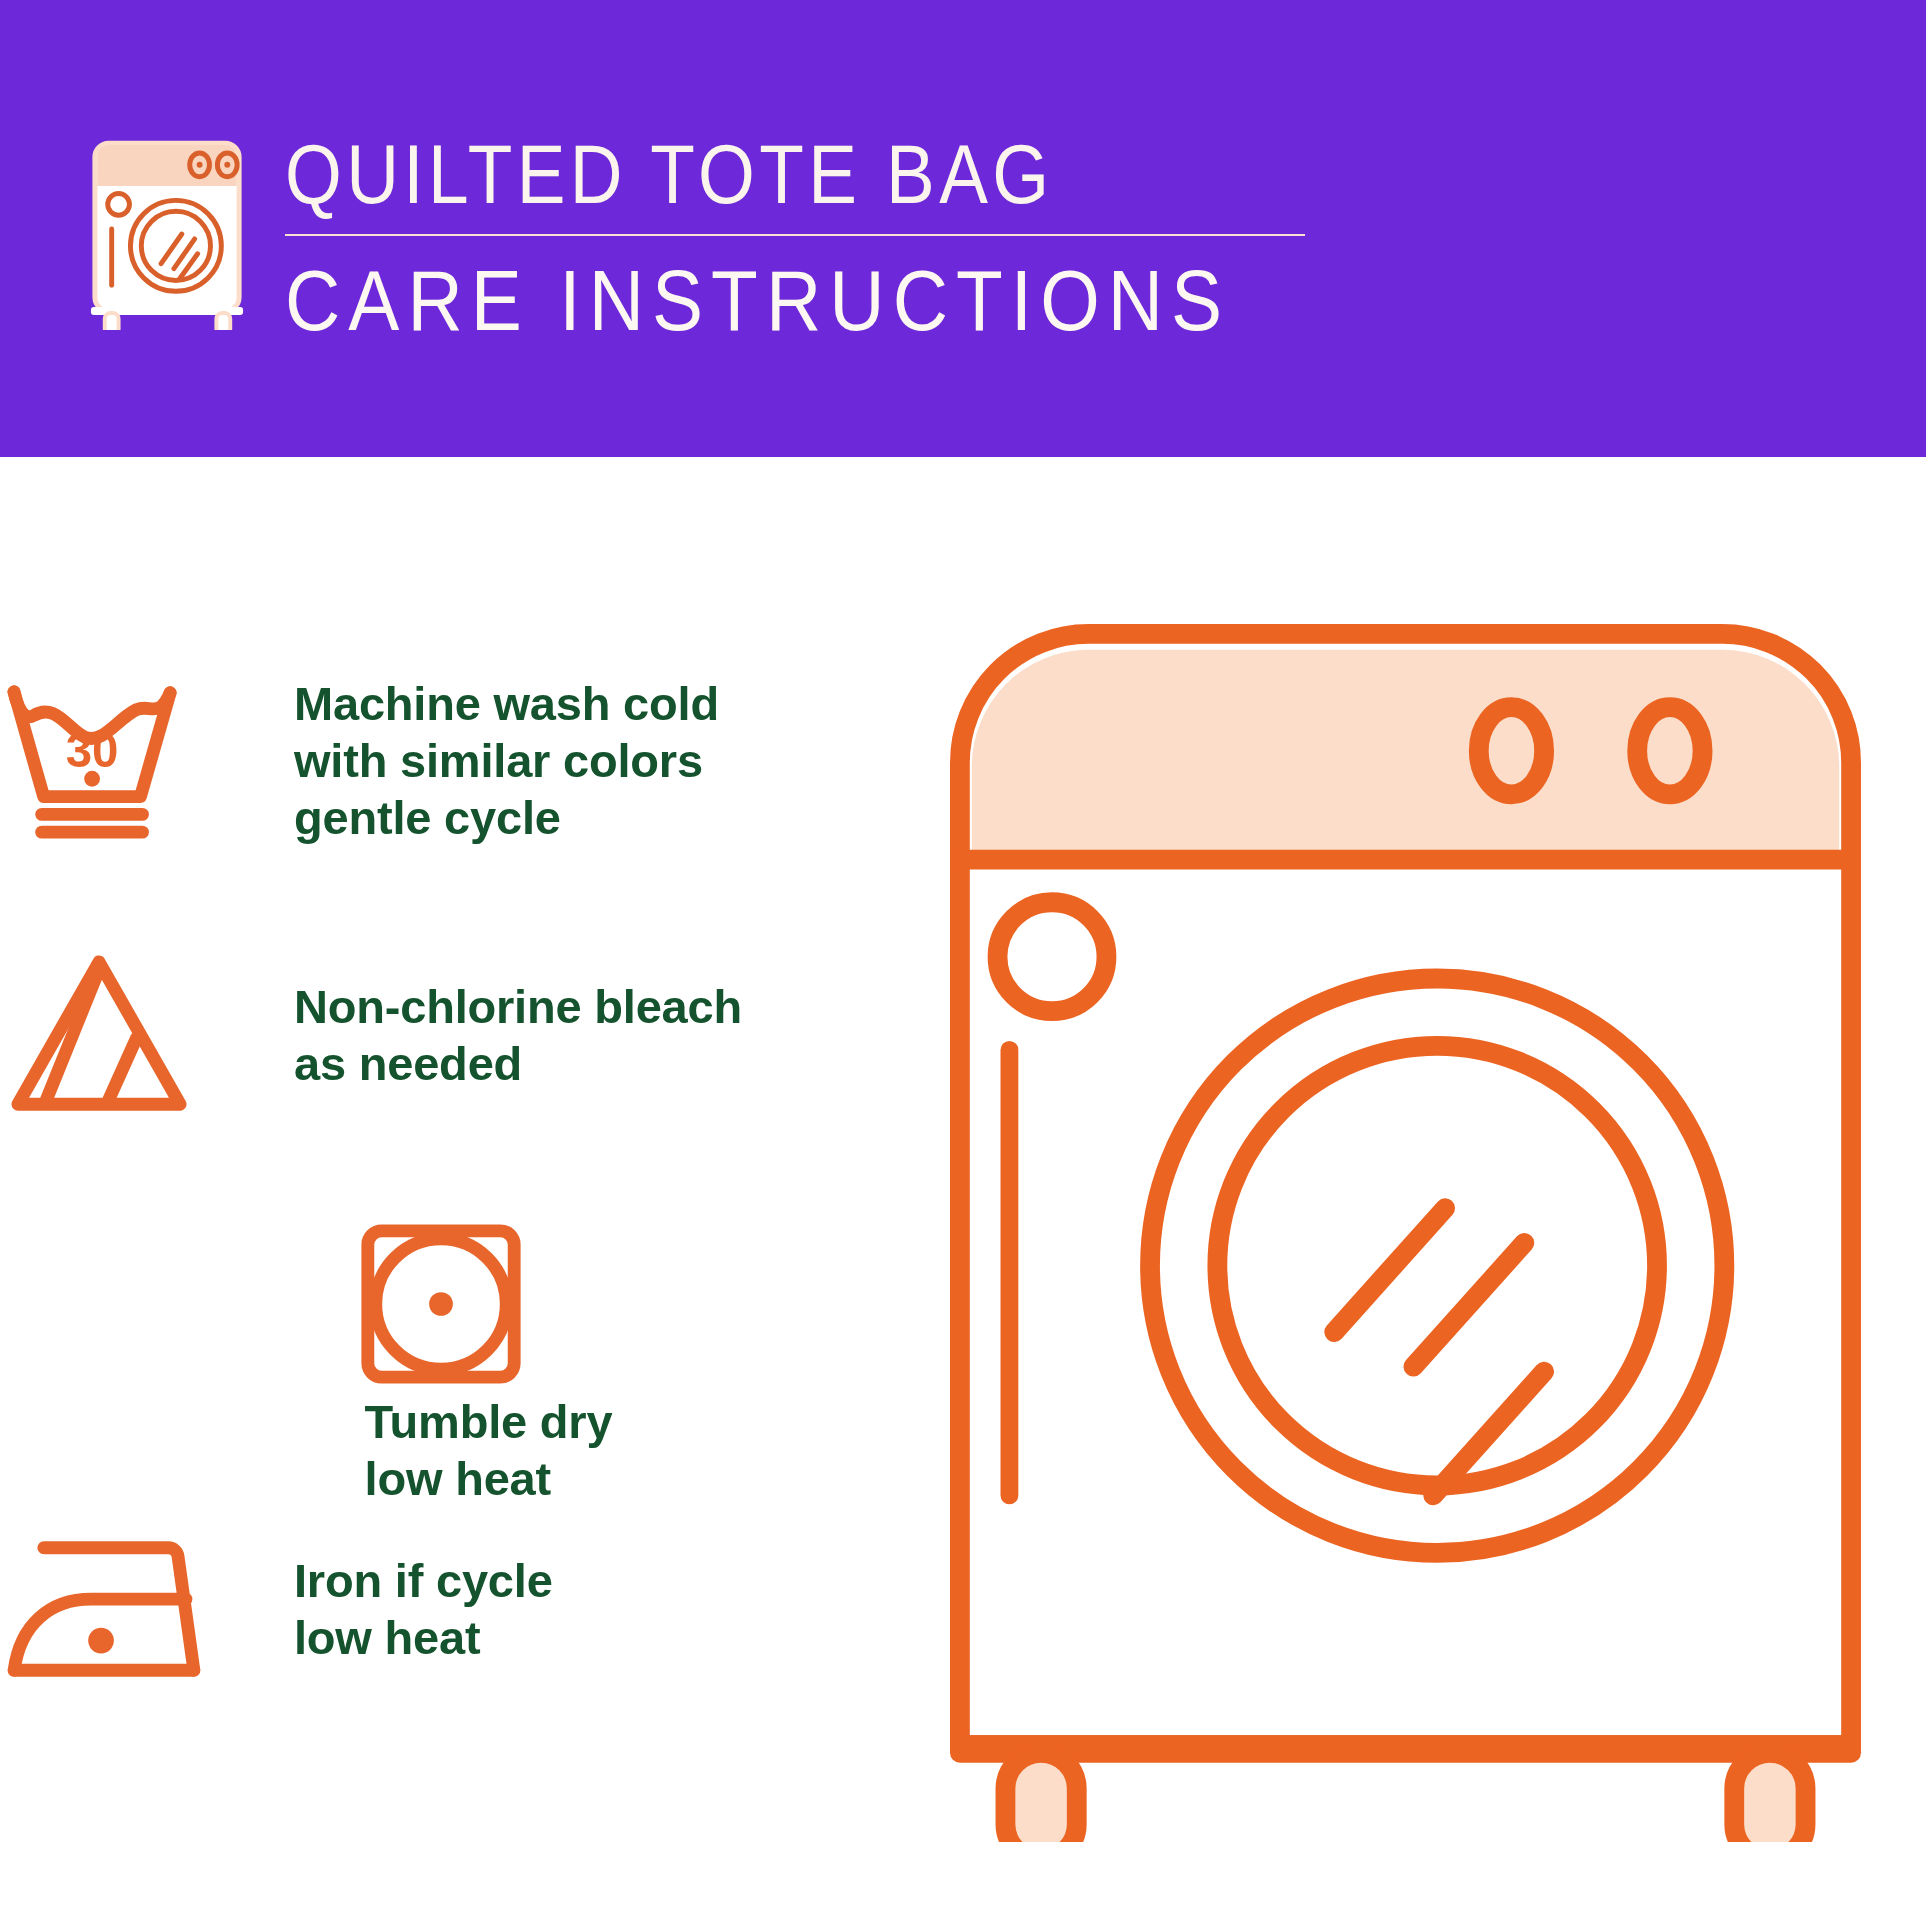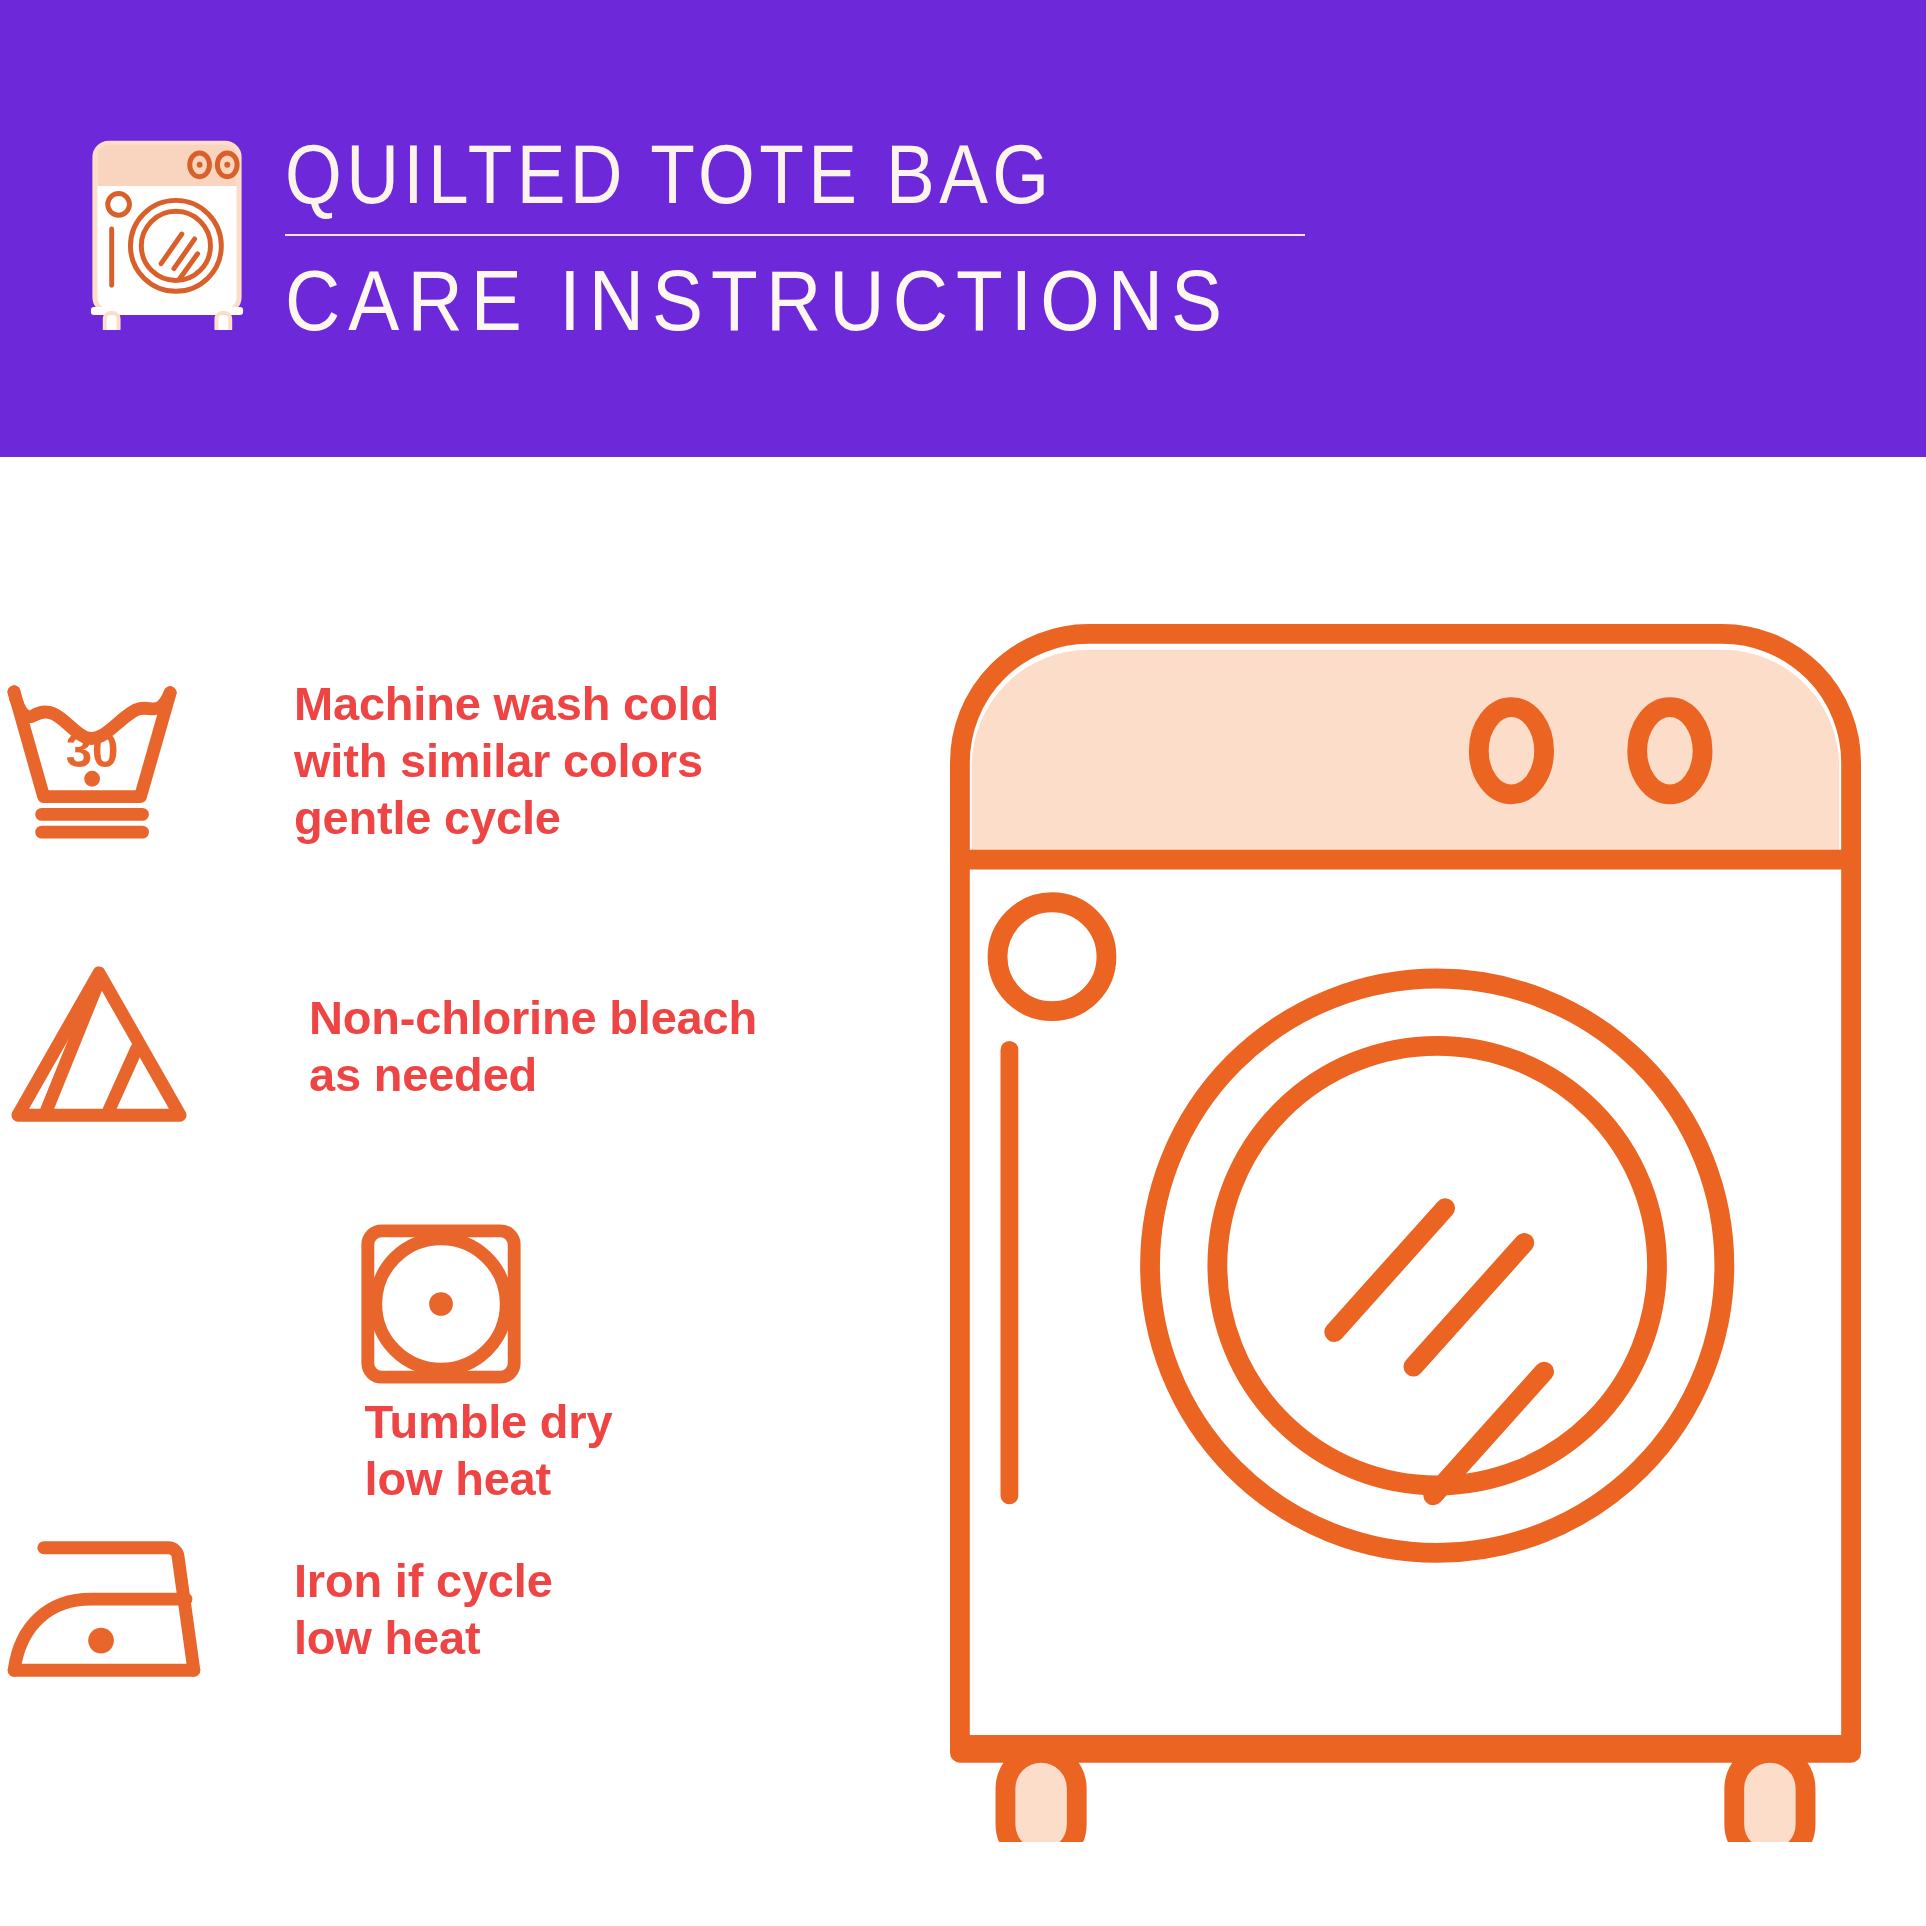--- a/index.html
+++ b/index.html
@@ -89,39 +89,39 @@
 
   .care-row {
     position: absolute;
     left: 0;
     width: 931px;
     display: flex;
     align-items: center;
   }
 
   .care-row.r0 { top: 22px;  height: 208px; }
-  .care-row.r1 { top: 308px; height: 208px; gap: 15px; }
+  .care-row.r1 { top: 297px; height: 208px; }
   .care-row.r2 { top: 581px; height: 208px; flex-direction: column; }
   .care-row.r3 { top: 871px; height: 208px; }
 
   .care-symbol {
     width: 248px;
     min-width: 248px;
     height: 208px;
     display: flex;
     align-items: center;
     justify-content: flex-start;
   }
 
   .care-label {
     font-family: "Liberation Sans", sans-serif;
     font-size: 47px;
     line-height: 57px;
     font-weight: 700;
-    color: #ef4444;
+    color: #14532d;
     letter-spacing: -0.2px;
     padding-left: 46px;
     white-space: pre-line;
   }
 
   
   .machine {
     position: absolute;
     left: 950px;
     top: 624px;

